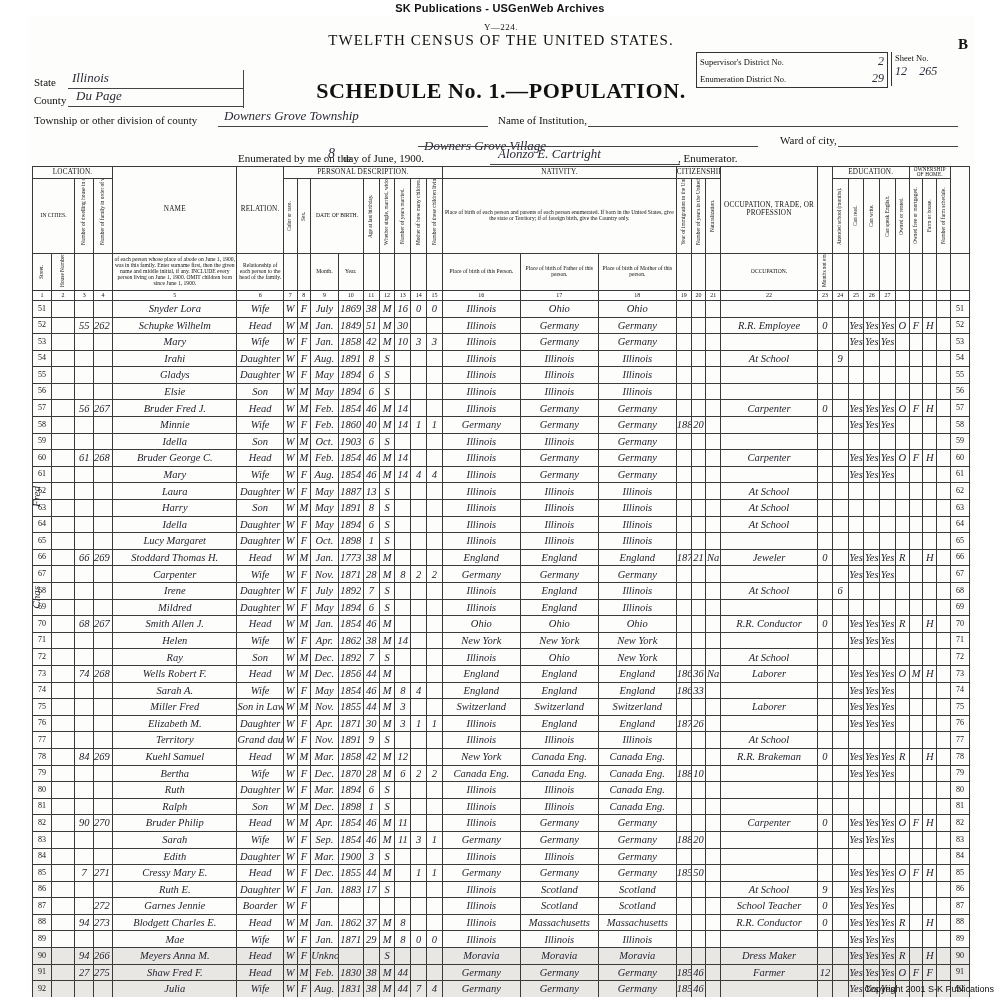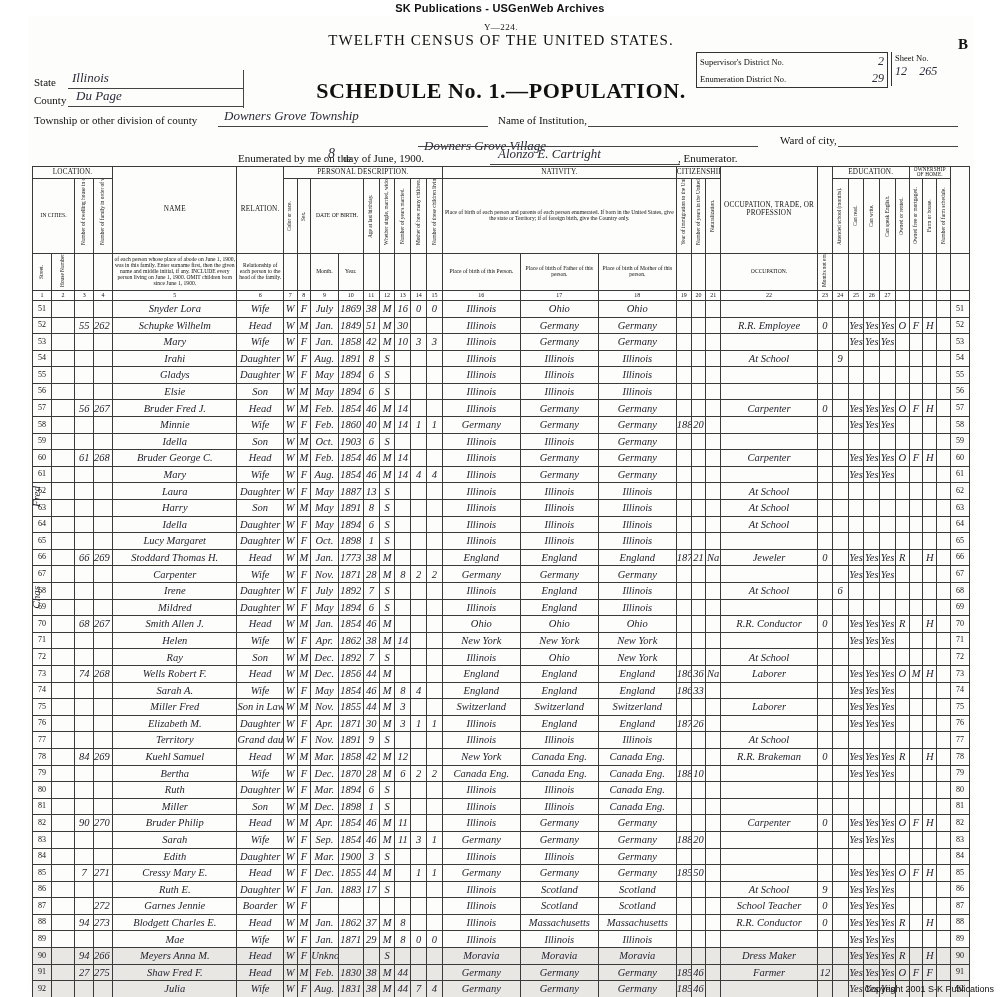--- a/index.html
+++ b/index.html
@@ -1383,21 +1383,21 @@
             <td></td>
             <td></td>
             <td></td>
             <td class="ln">80</td>
           </tr>
           <tr class="data">
             <td class="ln">81</td>
             <td></td>
             <td></td>
             <td></td>
-            <td class="left"><span class="h">Miller</span></td>
+            <td class="left"><span class="h">Ralph</span></td>
             <td class="left"><span class="h">Son</span></td>
             <td><span class="h">W</span></td>
             <td><span class="h">M</span></td>
             <td><span class="h">Dec.</span></td>
             <td><span class="h">1898</span></td>
             <td><span class="h">1</span></td>
             <td><span class="h">S</span></td>
             <td></td>
             <td></td>
             <td></td>

